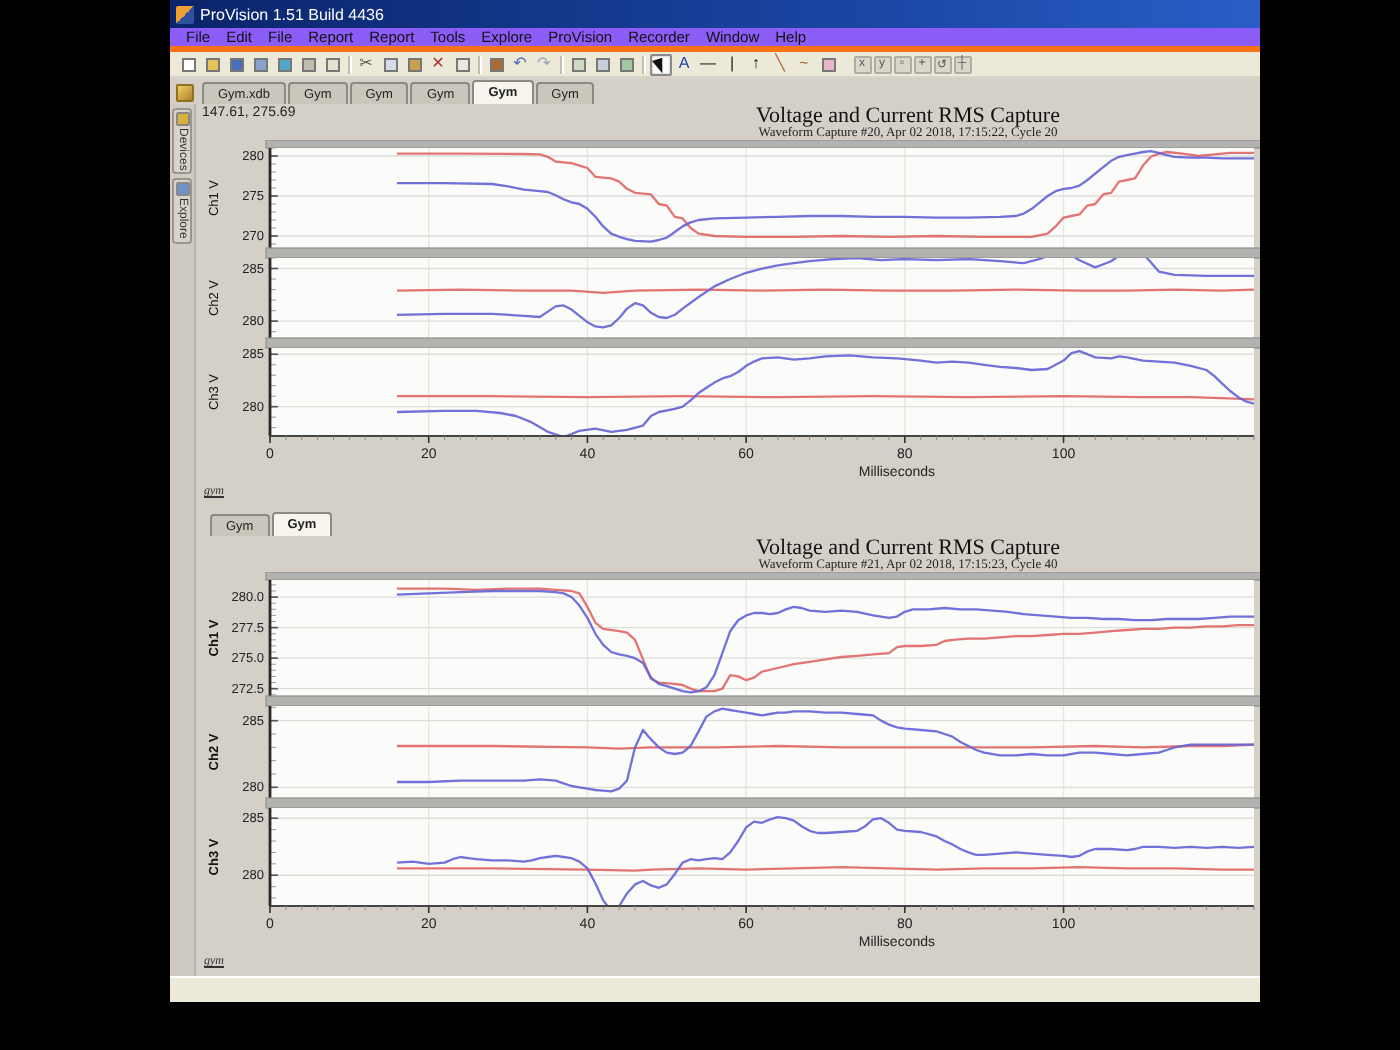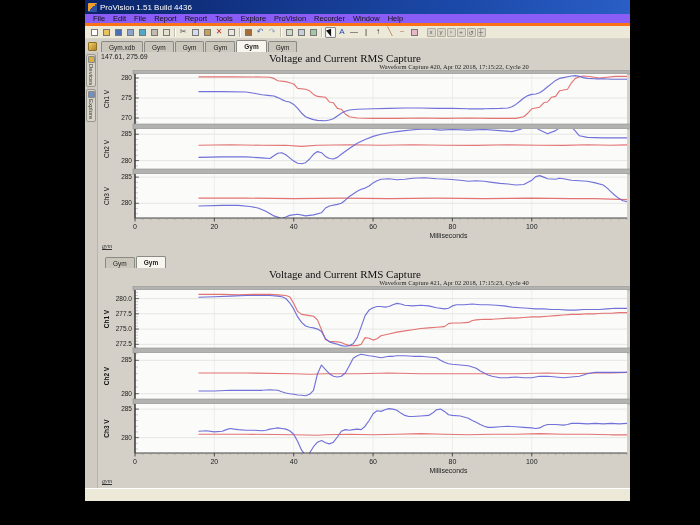--- a/index.html
+++ b/index.html
@@ -26,21 +26,21 @@
 .sidestrip{position:absolute;left:0;top:0;width:13px;bottom:0;background:#cfcbc3;border-right:1px solid #b8b4aa}
 .vtab{margin:2px 1px;border:1px solid #9a968c;background:#d8d4ca;border-radius:2px;padding:1px 0;display:flex;flex-direction:column;align-items:center;gap:1px}
 .vicon{width:7px;height:7px;border:1px solid #888;border-radius:1px}
 .vlabel{writing-mode:vertical-rl;font-size:6px;color:#333}
 .content{position:absolute;left:14px;top:0;right:0;bottom:0}
 .coords{position:absolute;top:1px;left:2px;font-size:7px;color:#222}
 .chart{position:absolute;left:0;right:0}
 #chart1{top:0;height:203px}
 .innertabs{position:absolute;top:203px;left:0;height:13px;display:flex;align-items:flex-end;padding-left:6px;gap:1px}
 #chart2{top:216px;height:221px}
-.chart-title{position:absolute;top:0;left:170px;width:370px;text-align:left;font-family:"Liberation Serif",serif;font-size:11px;color:#111;white-space:nowrap}
+.chart-title{position:absolute;top:0;left:170px;width:370px;text-align:center;font-family:"Liberation Serif",serif;font-size:11px;color:#111;white-space:nowrap}
 .chart-subtitle{position:absolute;top:11px;left:170px;width:370px;text-align:center;font-family:"Liberation Serif",serif;font-size:6.5px;color:#222;white-space:nowrap}
 .plotmount{position:absolute;top:18px;left:0;right:0}
 svg text{font-family:"Liberation Sans",sans-serif}
 .chart-watermark{position:absolute;left:3px;font-size:6px;font-family:"Liberation Serif",serif;font-style:italic;color:#333;text-decoration:underline}
 #chart1 .chart-watermark{top:191px}
 #chart2 .chart-watermark{top:210px}
 .statusbar{position:absolute;left:0;right:0;bottom:0;height:13px;background:#ece9d8;border-top:1px solid #fff}
 </style>
 </head>
 <body>

